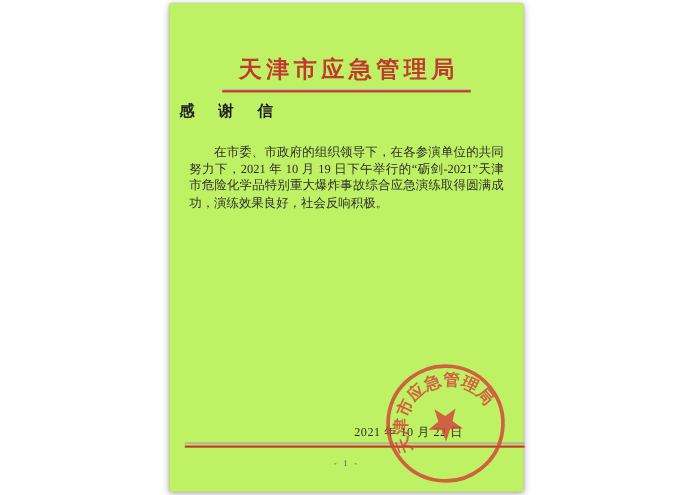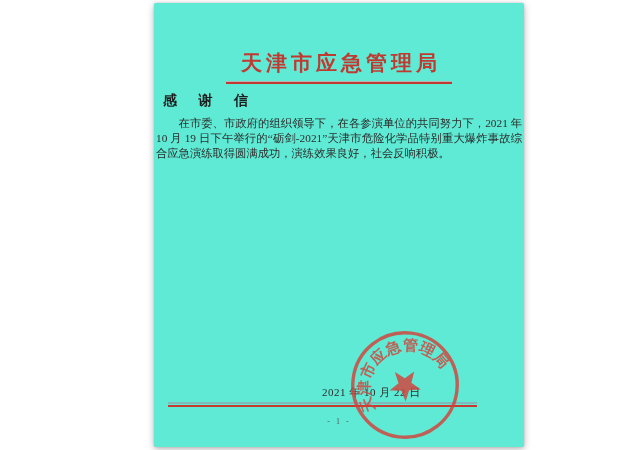--- a/index.html
+++ b/index.html
@@ -1,43 +1,43 @@
 <!DOCTYPE html>
 <html><head>
 <meta charset="utf-8">
 <style>
   html,body{margin:0;padding:0;}
   body{
     width:630px;height:450px;position:relative;background:#ffffff;overflow:hidden;
     font-family:"Liberation Serif","DejaVu Serif",serif;
   }
   .page{
-    position:absolute;left:154px;top:3px;width:370px;height:444px;
-    background:#5eead4;border-radius:2px;
+    position:absolute;left:154px;top:3px;width:322px;height:444px;
+    background:#bef264;border-radius:2px;
     box-shadow:0 2px 7px rgba(90,90,95,0.45), 0 0 2px rgba(120,120,125,0.35);
     text-decoration:underline;
   }
   .letter-head{position:absolute;top:46px;left:0;right:0;text-align:center;}
   .org-title{
     color:#c03a31;font-size:21px;font-weight:bold;
     letter-spacing:4px;text-indent:4px;white-space:nowrap;
   }
   .title-rule{width:226px;margin:4px auto 0;}
   .title-rule .grayline{height:1px;background:#b9b2b4;}
   .title-rule .redline{height:2px;background:#c03a31;}
   .letter-title{
     position:absolute;top:89px;left:0;right:0;text-align:left;
     color:#1e1e1e;font-size:14px;font-weight:bold;letter-spacing:9px;text-indent:9px;
   }
   .letter-body{
     position:absolute;top:113px;left:2px;right:2px;
     color:#2e2c2b;font-size:11.3px;line-height:15.2px;text-align:justify;
   }
   .addressee{font-weight:bold;margin:0 0 1px 0;}
-  .letter-body p{margin:0;text-indent:2em;}
+  .letter-body p{margin:16px;text-indent:2em;}
   .date-line{
     position:absolute;top:382px;left:168px;
     color:#2e2c2b;font-size:11px;letter-spacing:0.5px;white-space:nowrap;
   }
   .seal{position:absolute;left:193px;top:324px;z-index:5;}
   .footer-rule{position:absolute;left:14px;top:399px;width:309px;}
   .footer-rule .grayline{height:2px;background:rgba(156,144,166,0.55);margin-bottom:1px;}
   .footer-rule .redline{height:2px;background:#c63a2f;}
   .page-num{
     position:absolute;top:414px;left:0;right:0;text-align:center;

